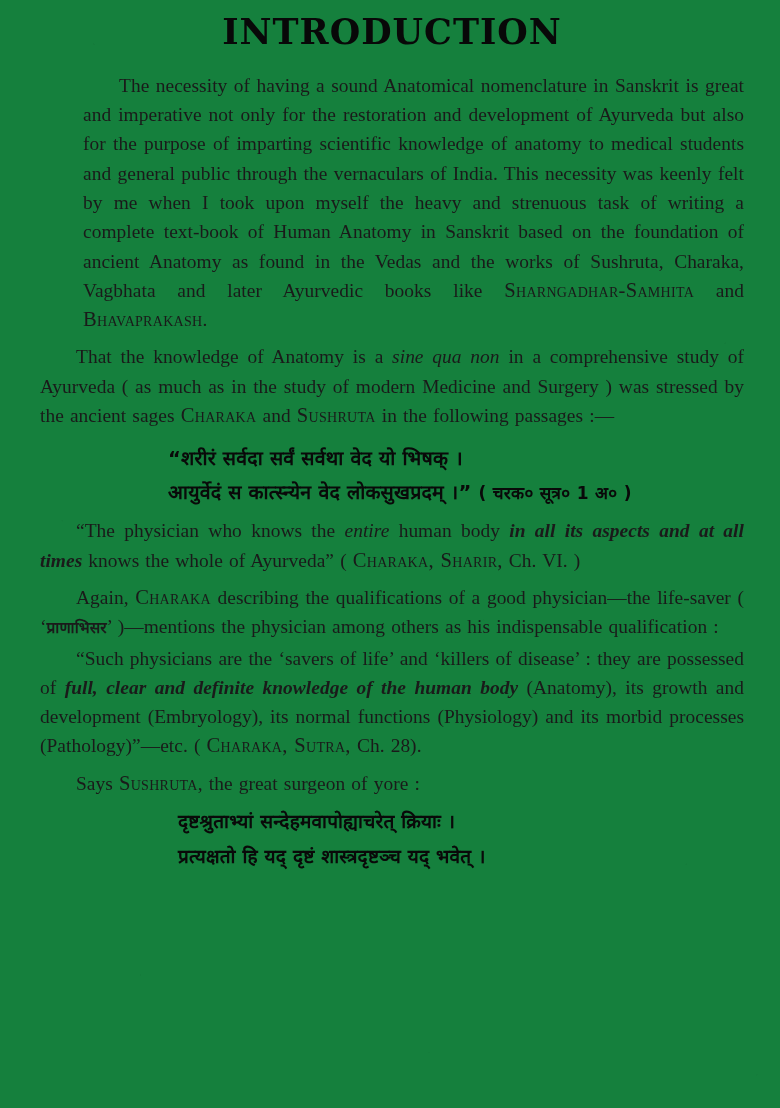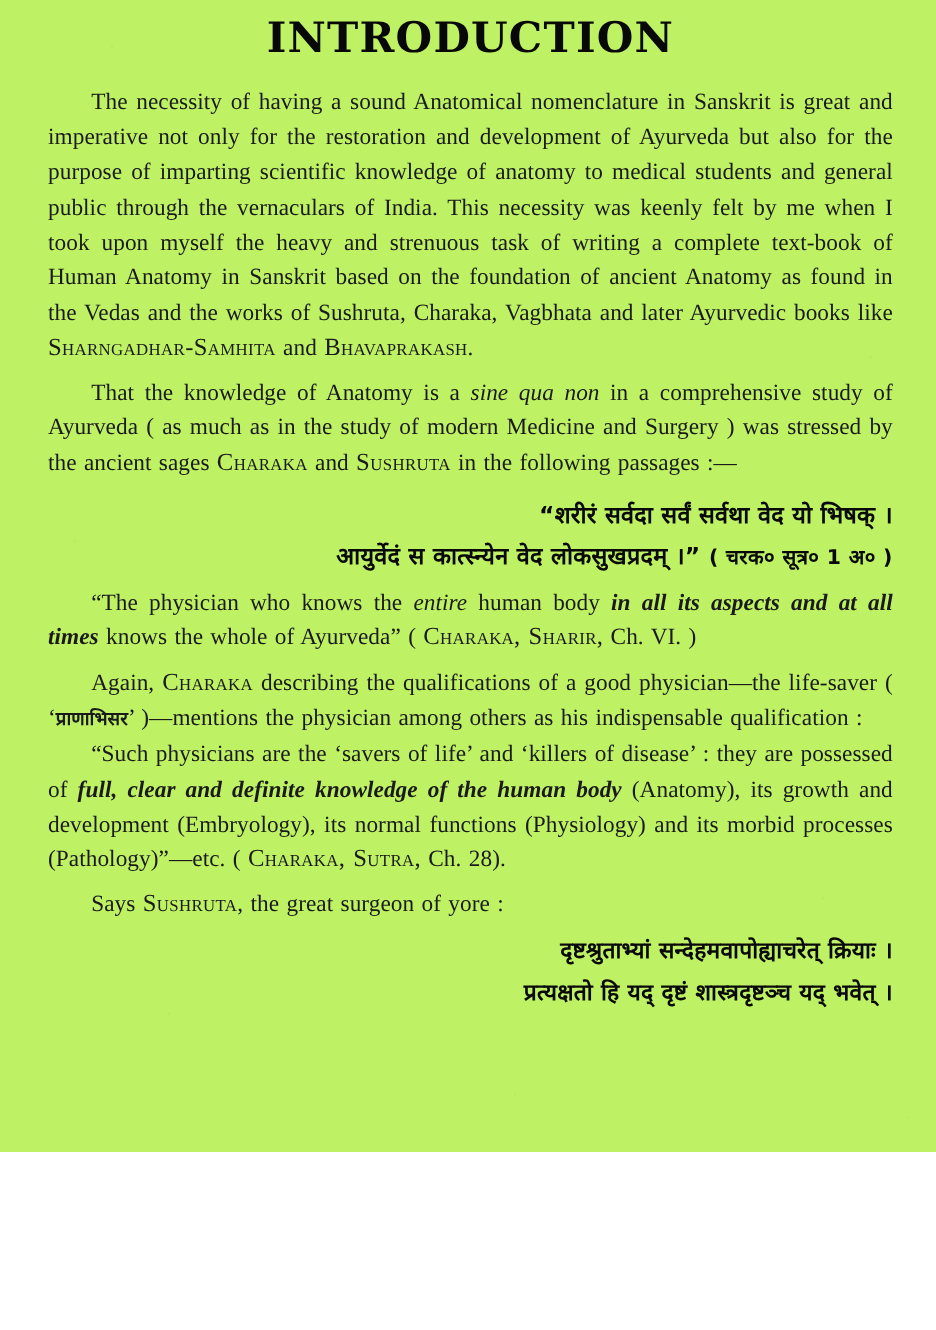--- a/index.html
+++ b/index.html
@@ -4,22 +4,22 @@
 <title>Introduction</title>
 <style>
   html, body {
     margin: 0;
     padding: 0;
     background: #ffffff;
   }
   .page {
     position: relative;
     width: 780px;
-    height: 960px;
-    background: #bef264;
+    height: 1108px;
+    background: #15803d;
     overflow: hidden;
     font-family: "Liberation Serif", "DejaVu Serif", serif;
     color: #131313;
   }
   
   .page::after {
     content: "";
     position: absolute;
     inset: 0;
     pointer-events: none;
@@ -58,21 +58,21 @@
   .para {
     margin: 0;
     font-size: 19.4px;
     line-height: 29.3px;
     text-align: justify;
     text-justify: inter-word;
     letter-spacing: 0.05px;
     word-spacing: 1.2px;
     color: #1a1a1a;
   }
-  .para.first { margin-top: 20px; }
+  .para.first { margin-top: 20px; margin-left: 43px; }
   .para.gap   { margin-top: 8px; }
   .para .indent { display: inline-block; width: 36px; }
 
   em.it   { font-style: italic; }
   em.itb  { font-style: italic; font-weight: 600; }
   .sc {
     font-variant: small-caps;
     font-size: 1.06em;
     letter-spacing: 0.3px;
   }
@@ -81,21 +81,20 @@
     font-weight: 700;
     font-size: 15.5px;
   }
 
   
   .verse-block {
     margin: 9px 0 6px 0;
     font-family: "DejaVu Sans", sans-serif;
     font-weight: 700;
     color: #090909;
-    text-align: right;
   }
   .verse-line {
     font-size: 19.5px;
     line-height: 34px;
     letter-spacing: 0.2px;
     white-space: nowrap;
   }
   .verse-block.vb1 { margin-top: 12px; }
   .vb1 .verse-line { padding-left: 128px; }
 

